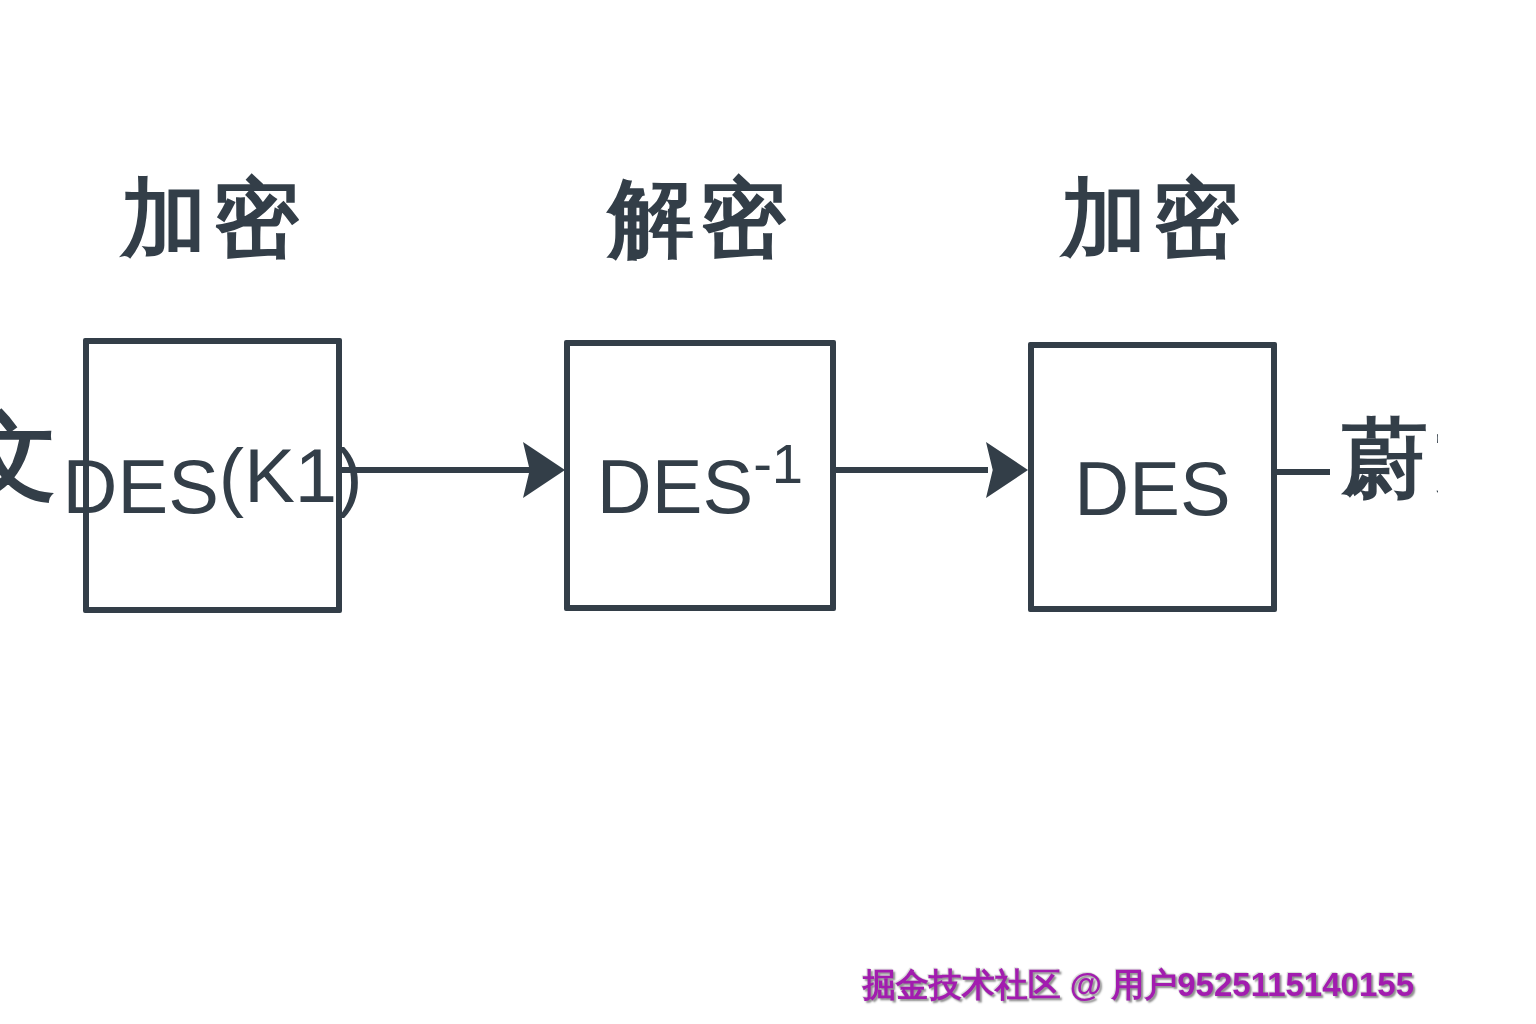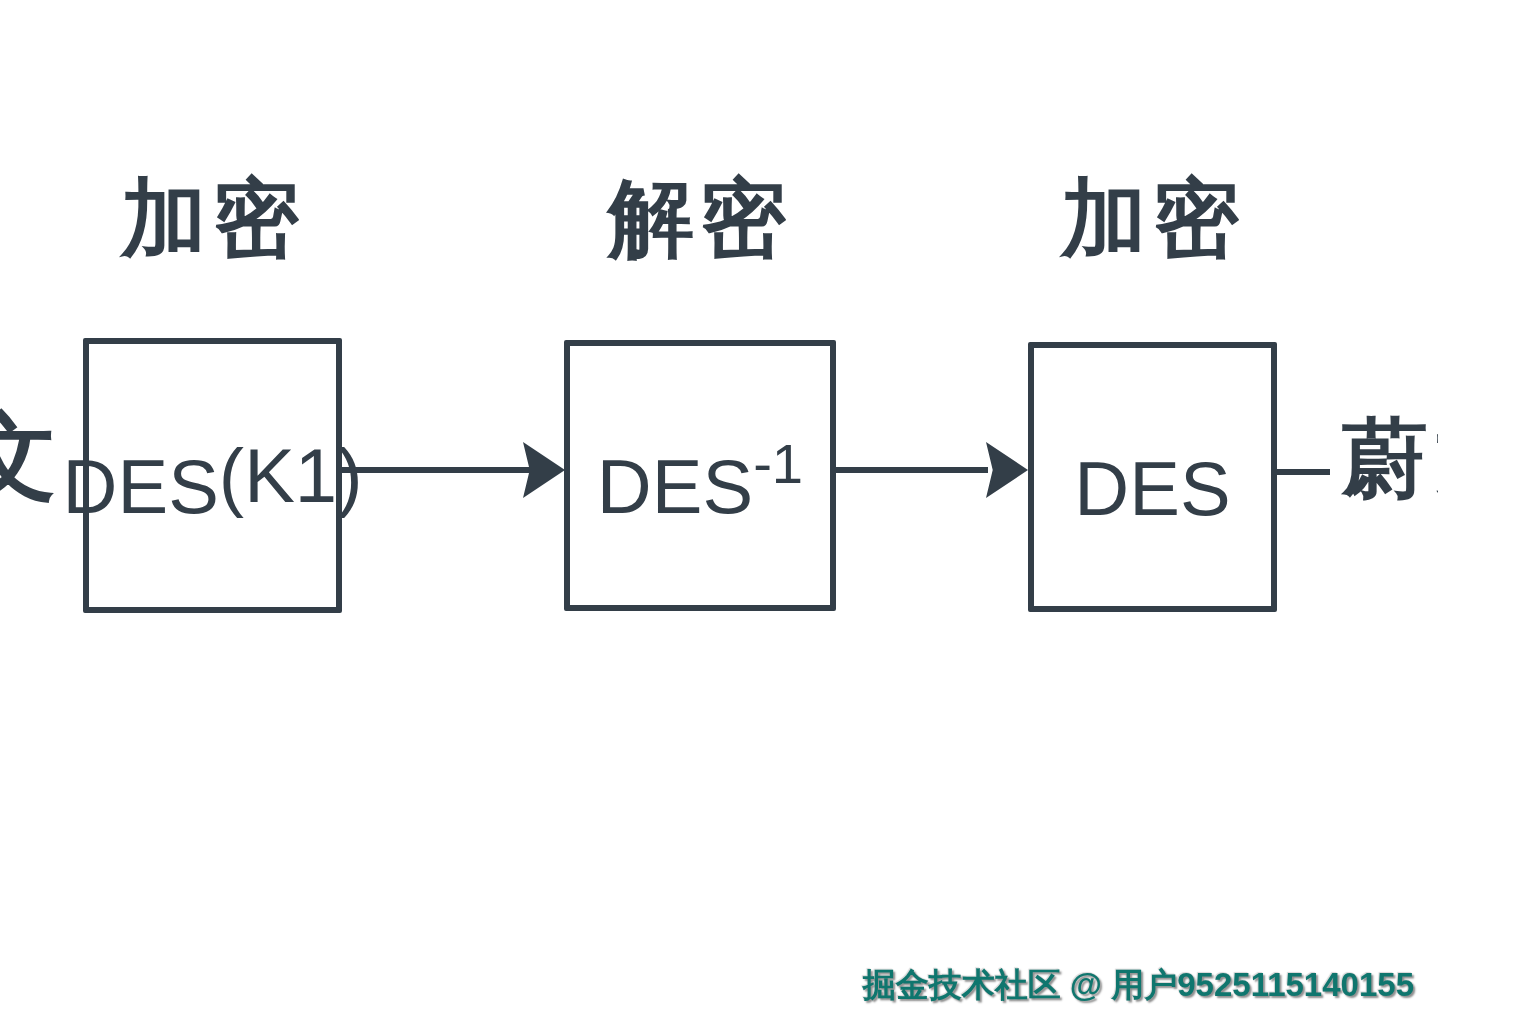--- a/index.html
+++ b/index.html
@@ -81,21 +81,21 @@
     line-height: 100px;
     letter-spacing: 8px;
     text-align: right;
   }
   .watermark {
     position: absolute;
     right: 24px;
     top: 963px;
     font-size: 33px;
     font-weight: 700;
-    color: #0f766e;
+    color: #a21caf;
     text-shadow: 2px 2px 2px #8e8e8e, -1px -1px 1px #d8d8d8, 0 0 1px #bdbdbd;
     white-space: nowrap;
   }
 </style>
 </head>
 <body>
 
 <div class="canvas">
 
   <div class="stage-label" style="left:83px;  width:260px;">加密</div>

